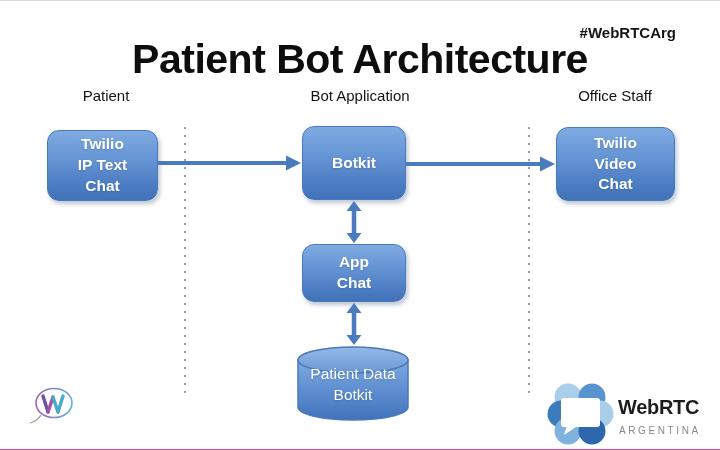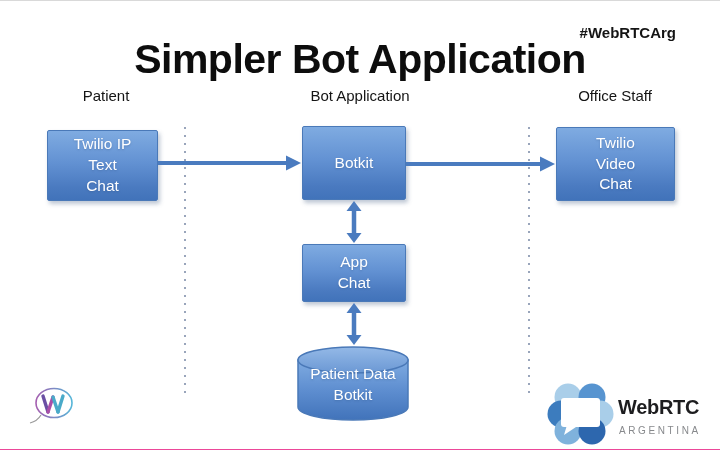--- a/index.html
+++ b/index.html
@@ -28,24 +28,25 @@
     position:absolute; top:126px; height:268px; width:2px;
     background:repeating-linear-gradient(to bottom, #99a5bb 0 2px, transparent 2px 8px);
   }
   .divider-left  { left:184px; }
   .divider-right { left:528px; }
 
   .node {
     position:absolute; display:flex; align-items:center; justify-content:center;
     text-align:center; color:#ffffff; font-size:15.5px; line-height:1.35;
     background:linear-gradient(180deg, #7fabe1 0%, #6392d3 45%, #4a7ac0 82%, #4173ba 100%);
-    border:1px solid #4a79b8; border-radius:2px;
+    border:1px solid #4a79b8; border-radius:12px;
     box-shadow:2px 3px 4px rgba(110,130,160,0.45);
     padding:4px 24px; box-sizing:border-box;
     text-shadow:0 1px 2px rgba(50,80,130,0.35);
+    font-weight:bold;
   }
   .node-twilio-text  { left:47px;  top:129px; width:111px; height:71px; }
   .node-botkit       { left:302px; top:125px; width:104px; height:74px; }
   .node-twilio-video { left:556px; top:126px; width:119px; height:74px; }
   .node-app-logic    { left:302px; top:243px; width:104px; height:58px; }
 
   .connector { position:absolute; }
 
   .cylinder-svg { position:absolute; left:296px; top:344px; }
   .cylinder-label {
@@ -72,21 +73,21 @@
     position:absolute; left:72px; top:39px;
     font-size:10px; color:#87898c; letter-spacing:2.6px; white-space:nowrap;margin-top:8px;
   }
 </style>
 </head>
 <body>
 
 <div class="slide">
 
   <div class="hashtag">#WebRTCArg</div>
-  <h1 class="title">Simpler Bot Application</h1>
+  <h1 class="title">Patient Bot Architecture</h1>
 
   <div class="lane-label lane-patient">Patient</div>
   <div class="lane-label lane-bot">Bot Application</div>
   <div class="lane-label lane-office">Office Staff</div>
 
   <div class="divider divider-left"></div>
   <div class="divider divider-right"></div>
 
   <div class="node node-twilio-text">
     <span>Twilio IP Text Chat</span>

